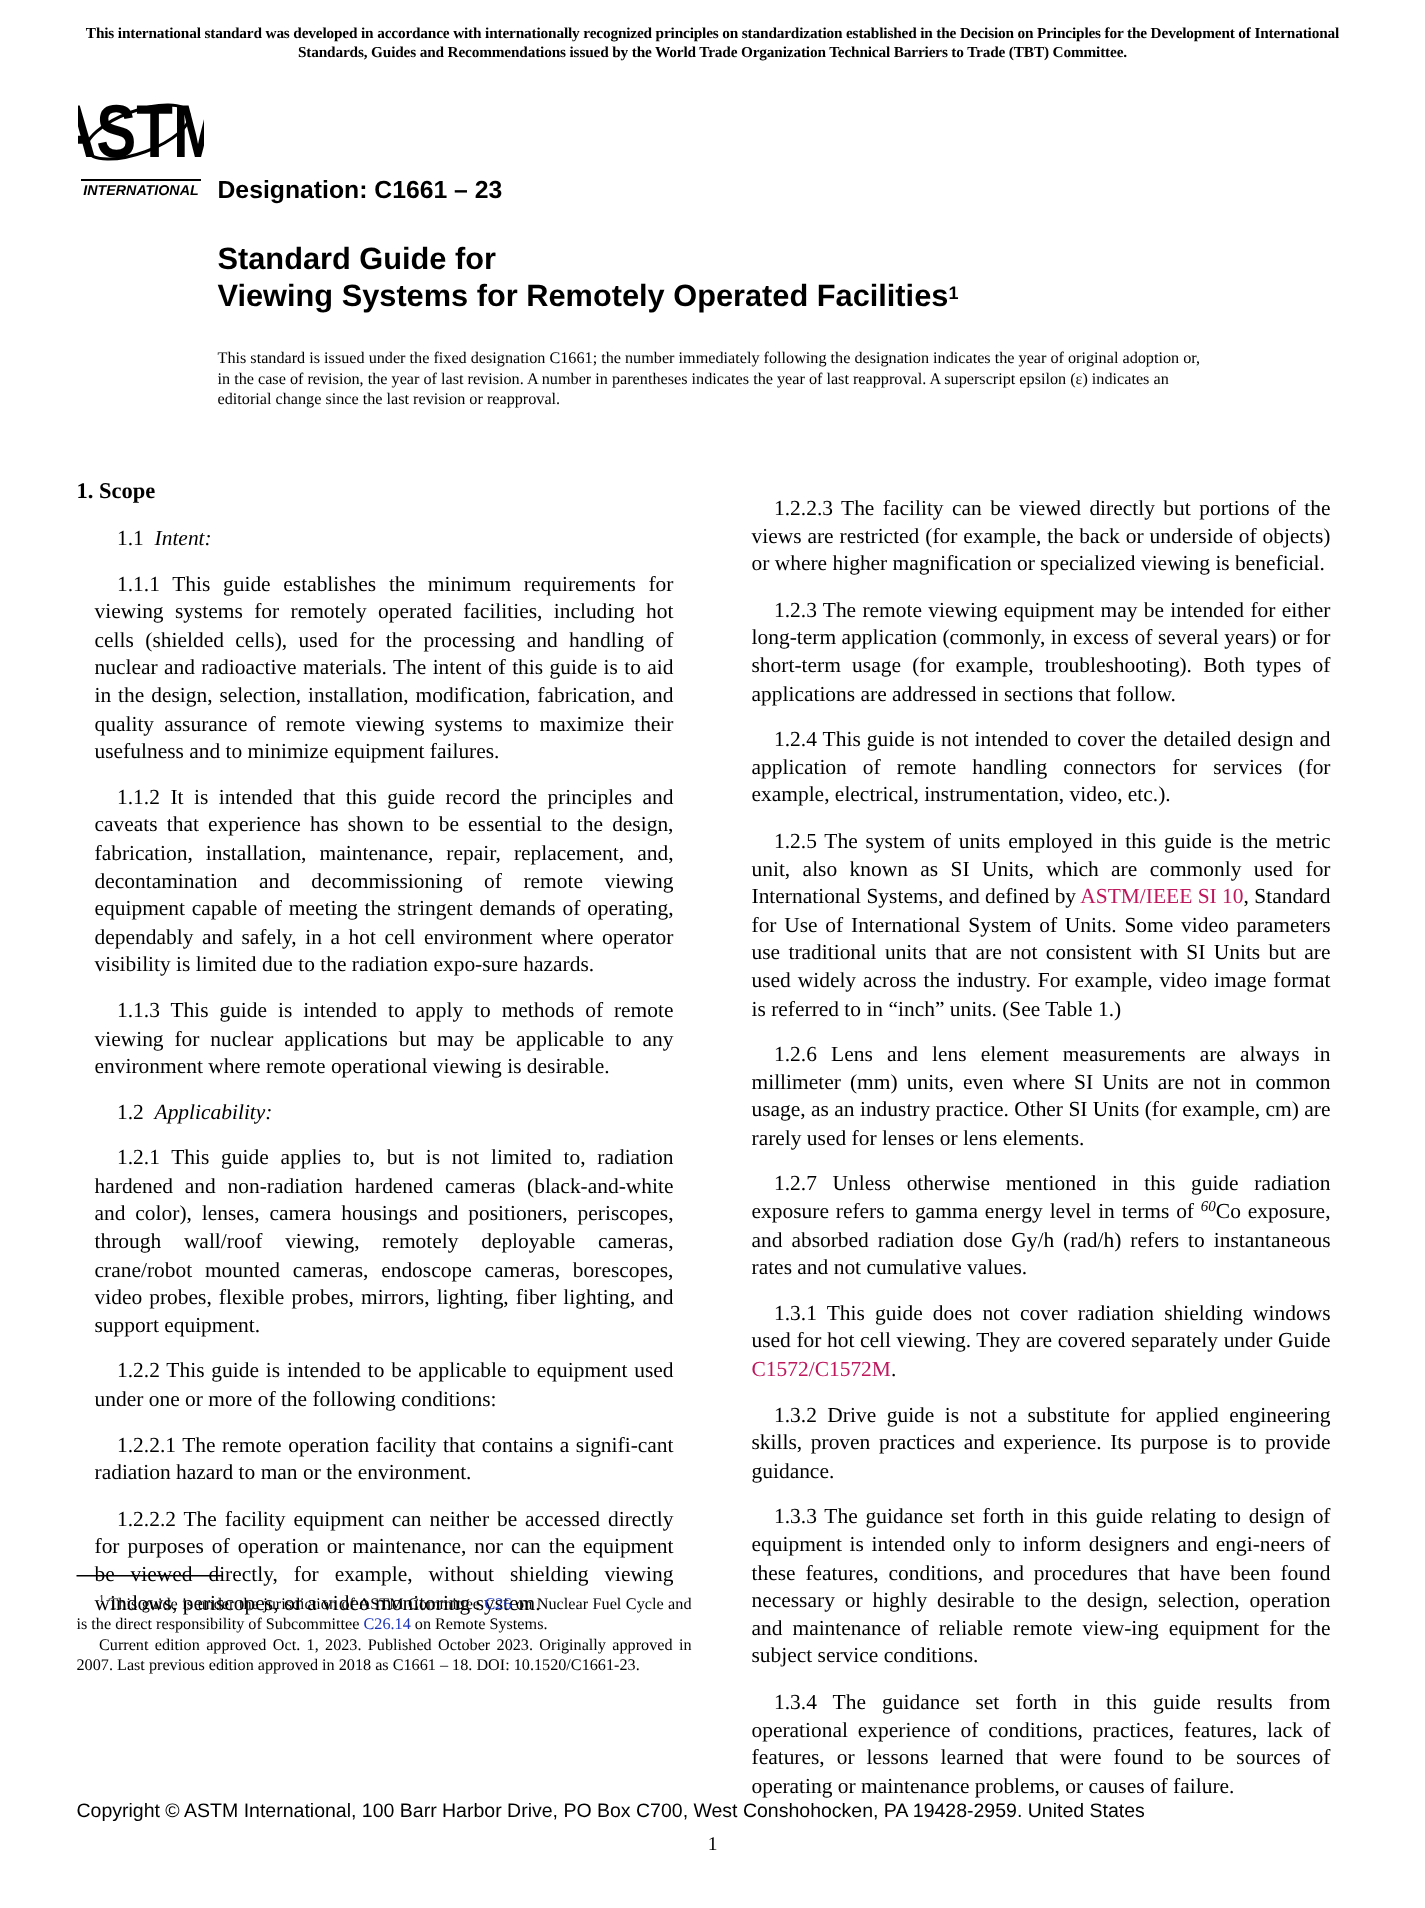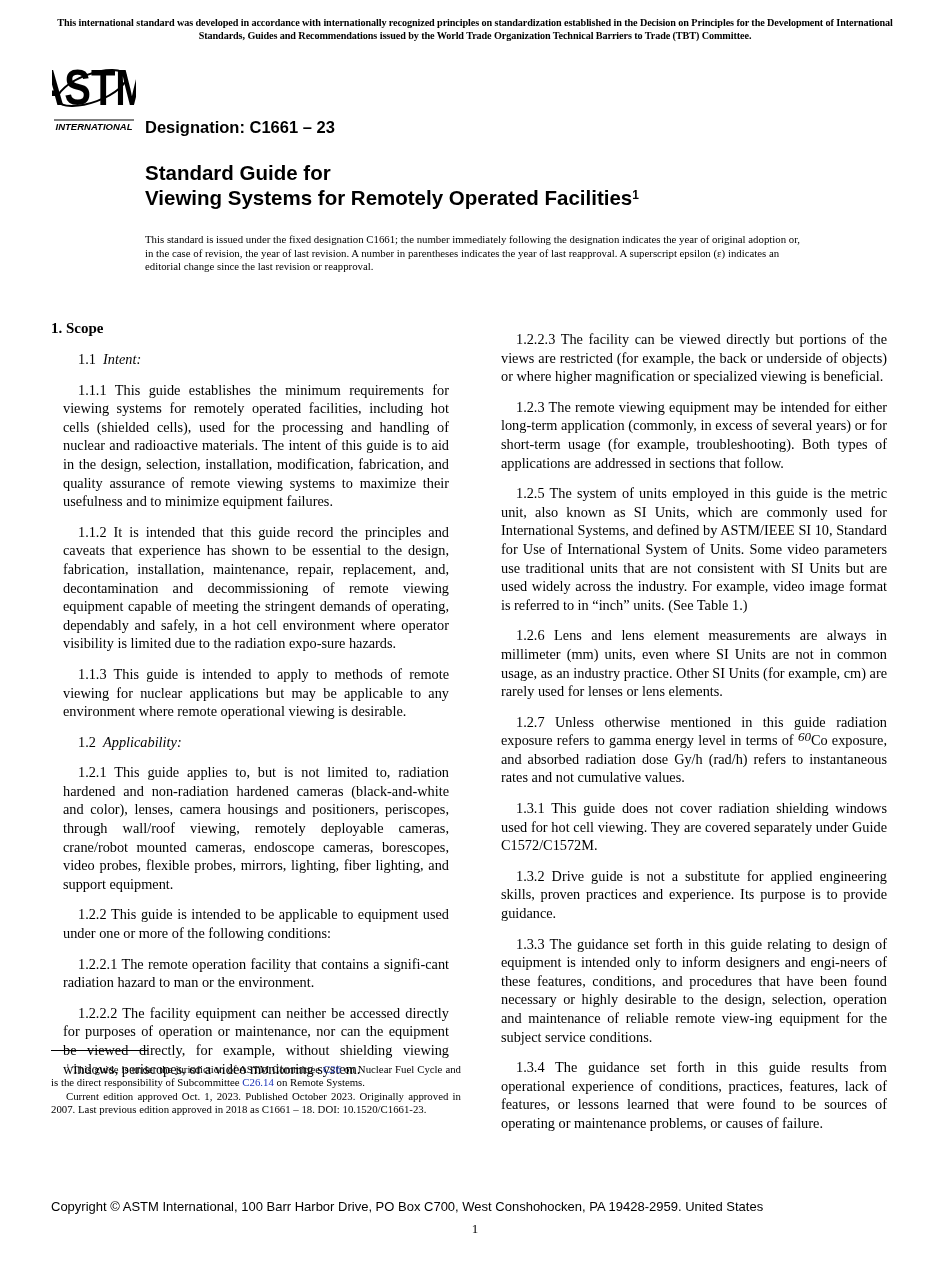--- a/index.html
+++ b/index.html
@@ -10,29 +10,29 @@
   #title{position:absolute;left:145px;top:160px;font-family:"Liberation Sans",sans-serif;font-weight:bold;font-size:20.5px;line-height:25px;}
   #title sup{font-size:12px;vertical-align:top;position:relative;top:-2px;}
   #issuance{position:absolute;left:145px;top:233px;width:665px;font-family:"Liberation Serif",serif;font-size:10.8px;line-height:13.6px;}
   .col{position:absolute;top:318px;width:410px;font-family:"Liberation Serif",serif;font-size:14.3px;line-height:18.6px;text-align:justify;}
   #colL{left:51px;}
   #colR{left:489px;}
   .col p{margin:12px;text-indent:15px;}
   .col p.gap{margin-top:4px;}
   .col h2{margin:0 0 2px 0;font-size:15px;font-weight:bold;line-height:20px;}
   .col .it{font-style:italic;}
-  .link-red{color:#000000;}
+  .link-red{color:#be185d;}
   .link-blue{color:#1a33b8;}
   #fnrule{position:absolute;left:51px;top:1050px;width:97px;border-top:1px solid #000;}
   #footnote{position:absolute;left:51px;top:1060px;width:410px;font-family:"Liberation Serif",serif;font-size:10.8px;line-height:13.6px;text-align:justify;}
   #footnote p{margin:0;text-indent:15px;}
   #footnote sup{font-size:7px;}
   #copyright{position:absolute;left:51px;top:1199px;font-family:"Liberation Sans",sans-serif;font-size:13px;}
   #pagenum{position:absolute;left:0;width:950px;top:1221px;text-align:center;font-family:"Liberation Serif",serif;font-size:13px;}
-  sup.s{font-size:13px;vertical-align:top;position:relative;top:-3px;font-style:italic;}
+  sup.s{font-size:10px;vertical-align:top;position:relative;top:-3px;font-style:italic;}
 </style>
 </head>
 <body>
 
 <div id="notice">This international standard was developed in accordance with internationally recognized principles on standardization established in the Decision on Principles for the Development of International Standards, Guides and Recommendations issued by the World Trade Organization Technical Barriers to Trade (TBT) Committee.</div>
 
 <div id="logo">
   <svg width="84" height="78" viewBox="0 0 84 78">
     <ellipse cx="40" cy="33" rx="36" ry="14" fill="none" stroke="#000" stroke-width="2" transform="rotate(-20 40 33)"></ellipse>
     <text x="40" y="50" text-anchor="middle" font-family="Liberation Sans, sans-serif" font-weight="bold" font-size="40" transform="scale(1,1.25)" transform-origin="40 50" fill="#000">ASTM</text>
@@ -59,20 +59,21 @@
   <p class="gap"><span>1.2</span>&nbsp;&nbsp;<span class="it">Applicability:</span></p>
   <p>1.2.1  This guide applies to, but is not limited to, radiation hardened and non-radiation hardened cameras (black-and-white and color), lenses, camera housings and positioners, periscopes, through wall/roof viewing, remotely deployable cameras, crane/robot mounted cameras, endoscope cameras, borescopes, video probes, flexible probes, mirrors, lighting, fiber lighting, and support equipment.</p>
   <p>1.2.2  This guide is intended to be applicable to equipment used under one or more of the following conditions:</p>
   <p>1.2.2.1  The remote operation facility that contains a signifi-cant radiation hazard to man or the environment.</p>
   <p>1.2.2.2  The facility equipment can neither be accessed directly for purposes of operation or maintenance, nor can the equipment be viewed directly, for example, without shielding viewing windows, periscopes, or a video monitoring system.</p>
 </div>
 
 <div id="colR" class="col">
   <p>1.2.2.3  The facility can be viewed directly but portions of the views are restricted (for example, the back or underside of objects) or where higher magnification or specialized viewing is beneficial.</p>
   <p class="gap">1.2.3  The remote viewing equipment may be intended for either long-term application (commonly, in excess of several years) or for short-term usage (for example, troubleshooting). Both types of applications are addressed in sections that follow.</p>
+  <p>1.2.4  This guide is not intended to cover the detailed design and application of remote handling connectors for services (for example, electrical, instrumentation, video, etc.).</p>
   <p class="gap"><span>1.2.5  The system of units employed in this guide is the metric unit, also known as SI Units, which are commonly used for International Systems, and defined by </span><span class="link-red">ASTM/IEEE SI 10</span><span>, Standard for Use of International System of Units. Some video parameters use traditional units that are not consistent with SI Units but are used widely across the industry. For example, video image format is referred to in “inch” units. (See Table 1.)</span></p>
   <p>1.2.6  Lens and lens element measurements are always in millimeter (mm) units, even where SI Units are not in common usage, as an industry practice. Other SI Units (for example, cm) are rarely used for lenses or lens elements.</p>
   <p><span>1.2.7  Unless otherwise mentioned in this guide radiation exposure refers to gamma energy level in terms of </span><sup class="s">60</sup><span>Co exposure, and absorbed radiation dose Gy/h (rad/h) refers to instantaneous rates and not cumulative values.</span></p>
   <p><span>1.3.1  This guide does not cover radiation shielding windows used for hot cell viewing. They are covered separately under Guide </span><span class="link-red">C1572/C1572M</span><span>.</span></p>
   <p>1.3.2  Drive guide is not a substitute for applied engineering skills, proven practices and experience. Its purpose is to provide guidance.</p>
   <p>1.3.3  The guidance set forth in this guide relating to design of equipment is intended only to inform designers and engi-neers of these features, conditions, and procedures that have been found necessary or highly desirable to the design, selection, operation and maintenance of reliable remote view-ing equipment for the subject service conditions.</p>
   <p>1.3.4  The guidance set forth in this guide results from operational experience of conditions, practices, features, lack of features, or lessons learned that were found to be sources of operating or maintenance problems, or causes of failure.</p>
 </div>
 
 <div id="fnrule"></div>

